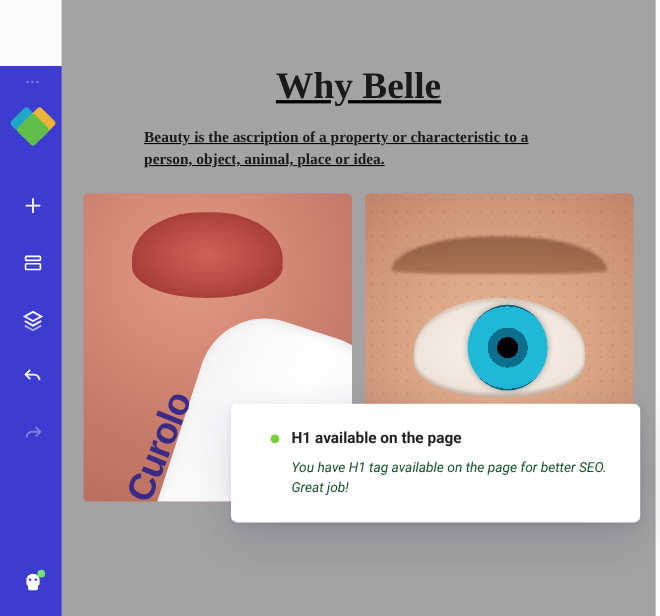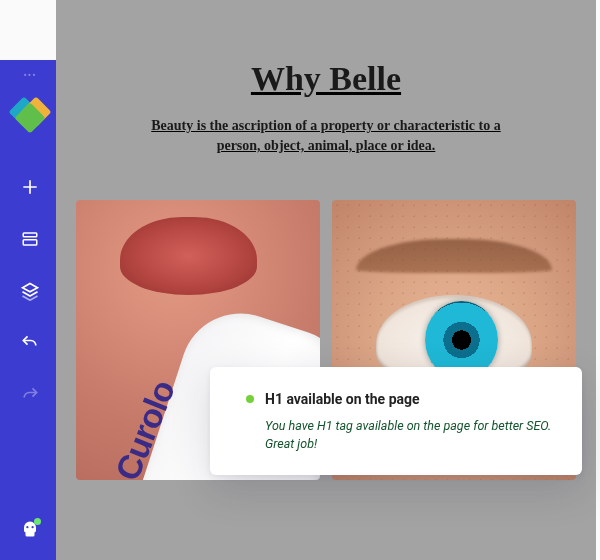--- a/index.html
+++ b/index.html
@@ -87,23 +87,22 @@
     color: #1a1a1a;
     text-align: center;
     margin-bottom: 18px;
   }
   .subhead {
     font-family: Georgia, "Times New Roman", serif;
     font-weight: 700;
     font-size: 14px;
     line-height: 20px;
     color: #1a1a1a;
-    text-align: center;
     max-width: 390px;
-    margin: 0 auto 44px auto;
+    margin: 0 auto 20px auto;
   }
 
   .image-row {
     display: flex;
     gap: 12px;
     padding: 0 0 0 0;
   }
   .img-card {
     flex: 1;
     height: 280px;

